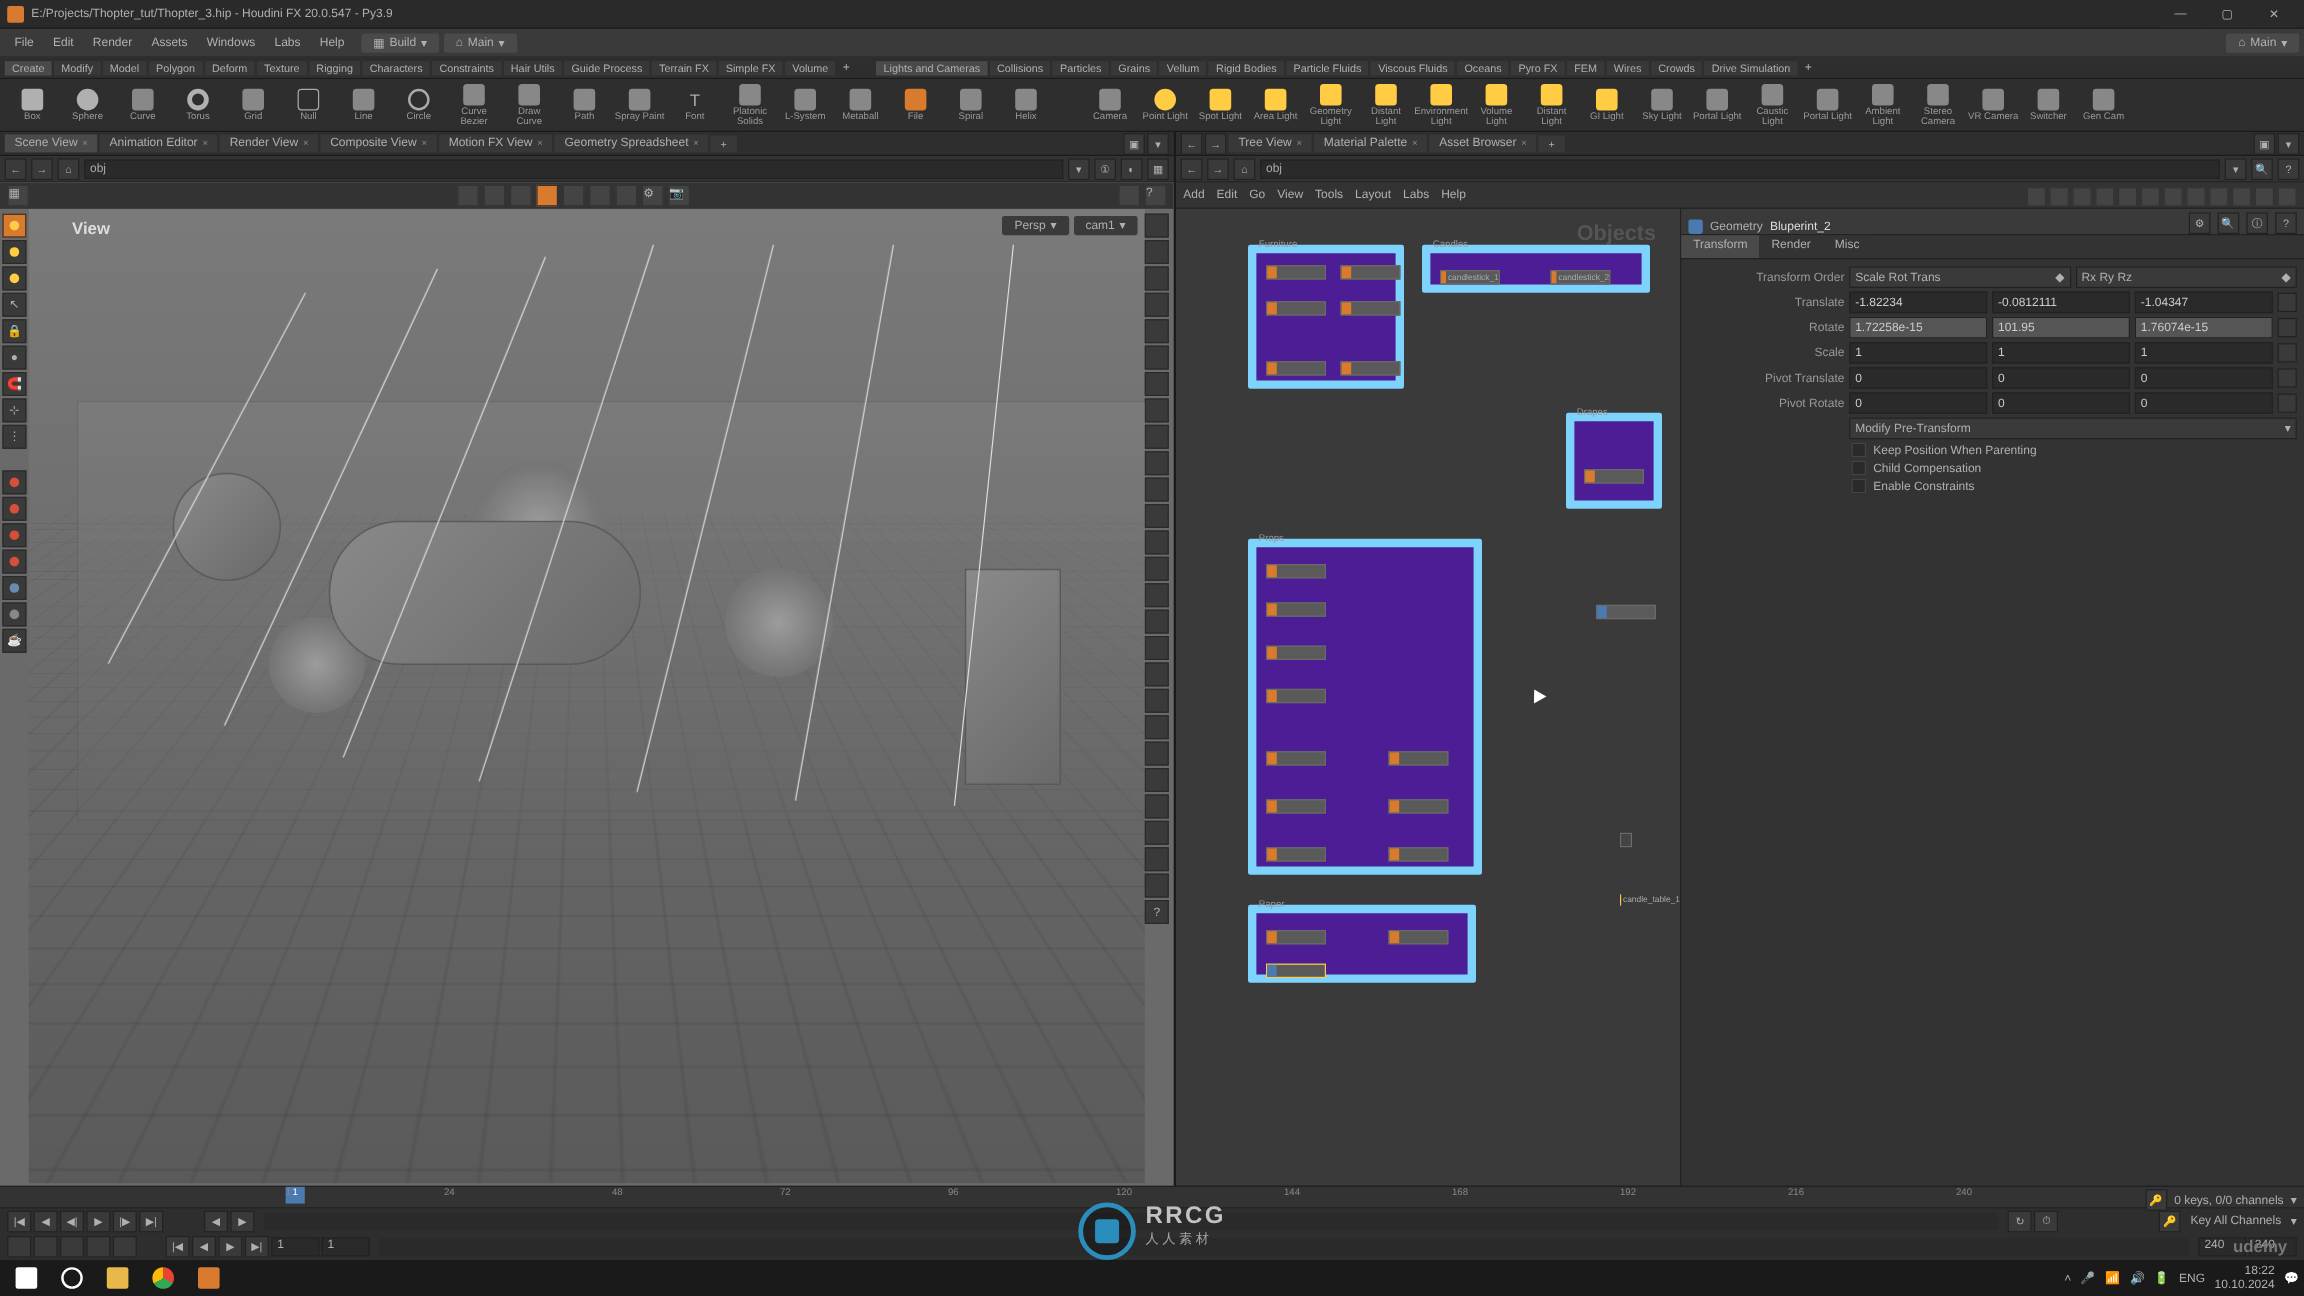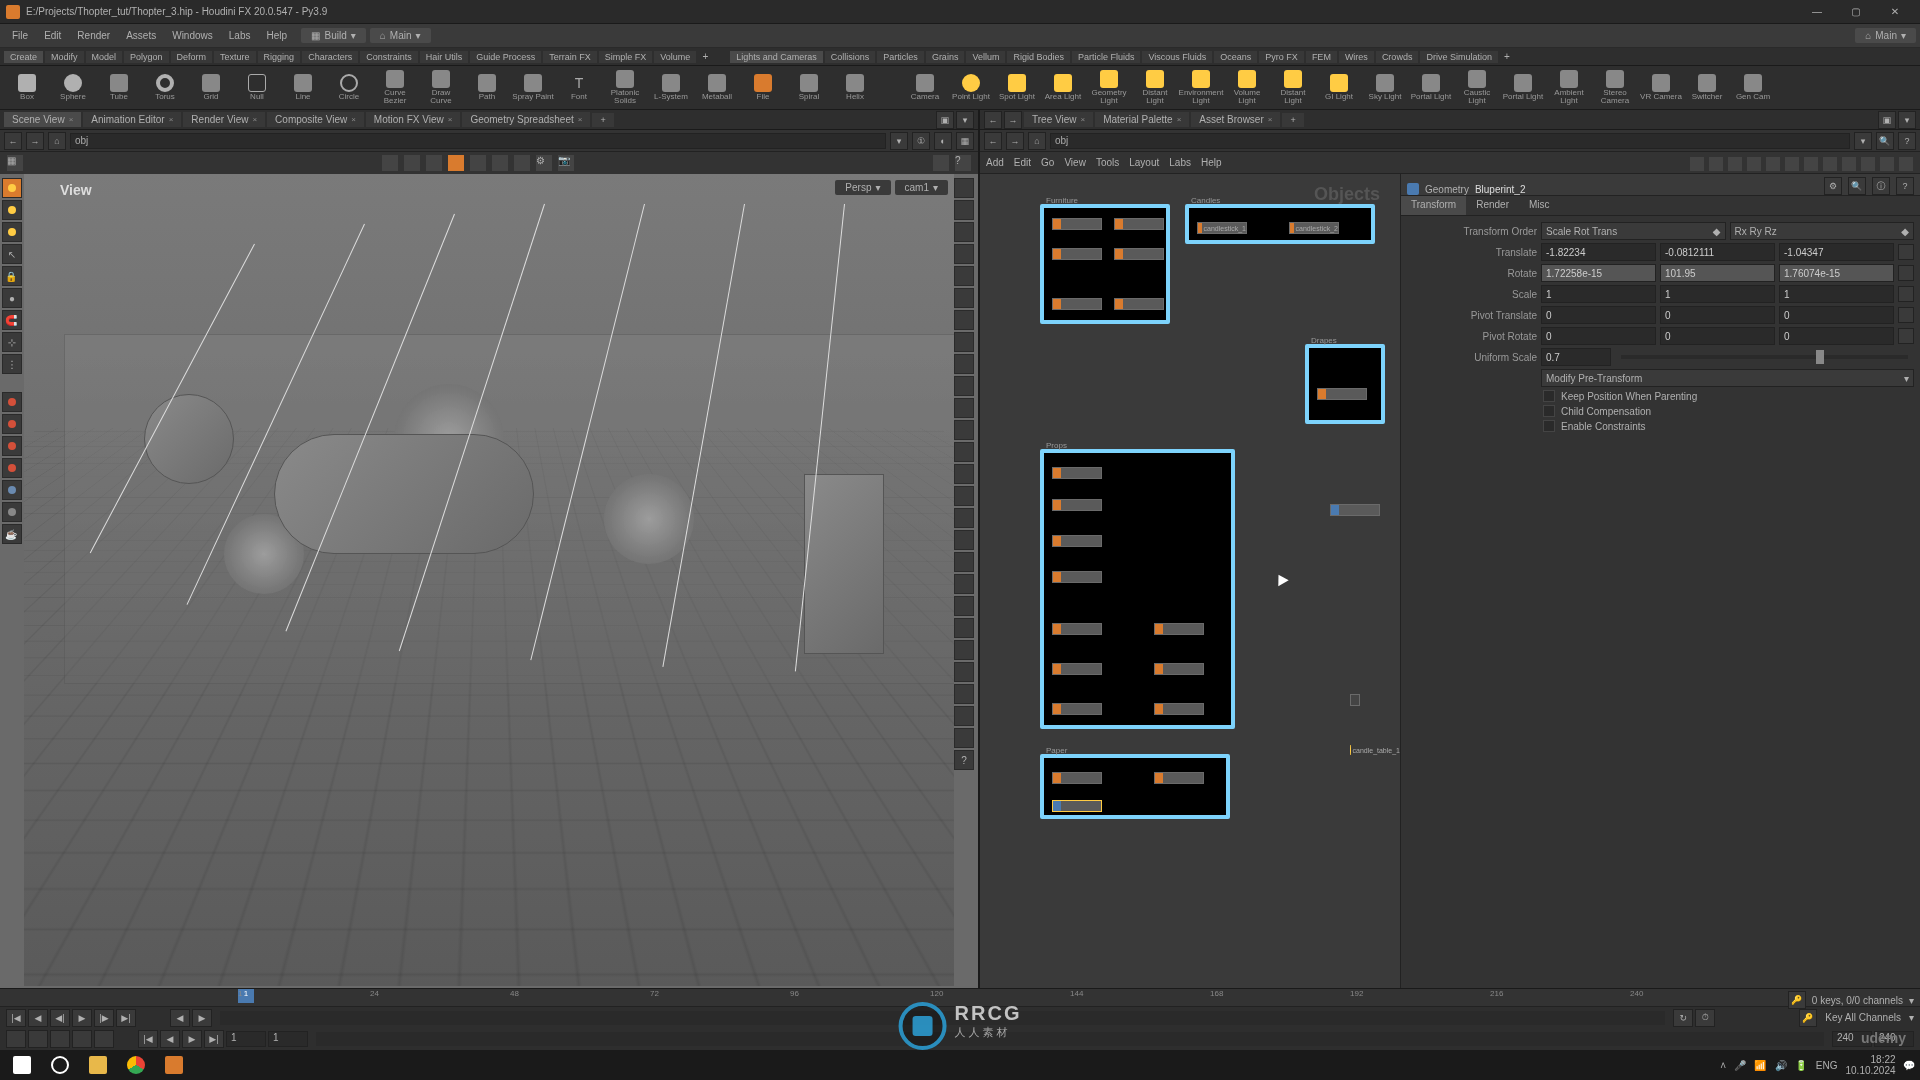--- a/index.html
+++ b/index.html
@@ -45,21 +45,21 @@
 .viewlabel{position:absolute;top:30px;left:60px;font-size:14px;color:#ddd;font-weight:bold;z-index:4}
 .viewdrop{position:absolute;top:28px;right:30px;display:flex;gap:4px;z-index:4}
 .viewdrop .vd{background:#3a3a3a;padding:2px 10px;border-radius:2px;font-size:10px;display:flex;align-items:center;gap:4px}
 .scene3d{position:absolute;inset:22px 24px 2px 24px;background:linear-gradient(180deg,#7a7a7a 0%,#6a6a6a 50%,#5a5a5a 100%);overflow:hidden}
 .grid3d{position:absolute;inset:0;background-image:repeating-linear-gradient(0deg,transparent,transparent 18px,rgba(0,0,0,0.08) 18px,rgba(0,0,0,0.08) 19px),repeating-linear-gradient(90deg,transparent,transparent 18px,rgba(0,0,0,0.08) 18px,rgba(0,0,0,0.08) 19px);transform:perspective(800px) rotateX(55deg) scale(2.2);transform-origin:center 70%}
 .mesh-blob{position:absolute;background:radial-gradient(ellipse,#9a9a9a 0%,#7a7a7a 60%,#6a6a6a 100%);border-radius:50%;filter:contrast(1.1)}
 .mesh-box{position:absolute;background:linear-gradient(135deg,#8a8a8a,#6a6a6a);border:1px solid #555}
 .wire{position:absolute;width:1px;background:#ddd;transform-origin:top}
 .networkmenu{height:22px;background:#333;display:flex;align-items:center;padding:0 6px;gap:10px;border-bottom:1px solid #222}
 .networkview{flex:1;background:#3a3a3a;position:relative;overflow:hidden}
-.netbox{position:absolute;background:#000000;border:4px solid #7dd3fc;border-radius:2px}
+.netbox{position:absolute;background:#4c1d95;border:7px solid #7dd3fc;border-radius:2px}
 .netbox .title{position:absolute;top:-12px;left:2px;font-size:8px;color:#999}
 .node{position:absolute;width:50px;height:12px;background:#5a5a5a;border:1px solid #6a6a6a;display:flex;align-items:center}
 .node .nflag{width:8px;height:10px;background:#d97b2e}
 .node .nflag.blue{background:#4a7ab0}
 .node .nlbl{font-size:7px;margin-left:2px;color:#aaa;white-space:nowrap}
 .objlabel{position:absolute;top:10px;right:20px;font-size:18px;color:#555;font-weight:bold}
 .parampane{width:520px;background:#333;border-left:1px solid #222;display:flex;flex-direction:column}
 .paramhead{height:22px;background:#3a3a3a;display:flex;align-items:flex-end;padding:0 6px;gap:6px;border-bottom:1px solid #222}
 .paramhead .geoicon{width:12px;height:12px;background:#4a7ab0;border-radius:2px}
 .paramtabs{height:20px;display:flex;border-bottom:1px solid #222}
@@ -180,21 +180,21 @@
   <div class="shelficon">
       <div class="ic" style="background:#b0b0b0"></div>
       <div class="lbl">Box</div>
     </div>
   <div class="shelficon">
       <div class="ic" style="background:#b0b0b0;border-radius:50%"></div>
       <div class="lbl">Sphere</div>
     </div>
   <div class="shelficon">
       <div class="ic"></div>
-      <div class="lbl">Tube</div>
+      <div class="lbl">Curve</div>
     </div>
   <div class="shelficon">
       <div class="ic" style="border-radius:50%;border:4px solid #b0b0b0;background:transparent"></div>
       <div class="lbl">Torus</div>
     </div>
   <div class="shelficon">
       <div class="ic"></div>
       <div class="lbl">Grid</div>
     </div>
   <div class="shelficon">
@@ -697,27 +697,20 @@
             <div class="pfield">0</div>
             <div class="pfield">0</div>
             <div class="pbtn"></div>
           </div>
           <div class="prow">
             <div class="plbl">Pivot Rotate</div>
             <div class="pfield">0</div>
             <div class="pfield">0</div>
             <div class="pfield">0</div>
             <div class="pbtn"></div>
-          </div>
-          <div class="prow">
-            <div class="plbl">Uniform Scale</div>
-            <div class="pfield" style="flex:0 0 70px">0.7</div>
-            <div class="slider-track">
-                <div class="slider-thumb" style="left:68%"></div>
-              </div>
           </div>
           <div class="prow">
             <div class="plbl"></div>
             <div class="pdrop">
                 <span>Modify Pre-Transform</span>
                 <span>▾</span>
               </div>
           </div>
           <div class="pcheck">
               <div class="cb"></div>

